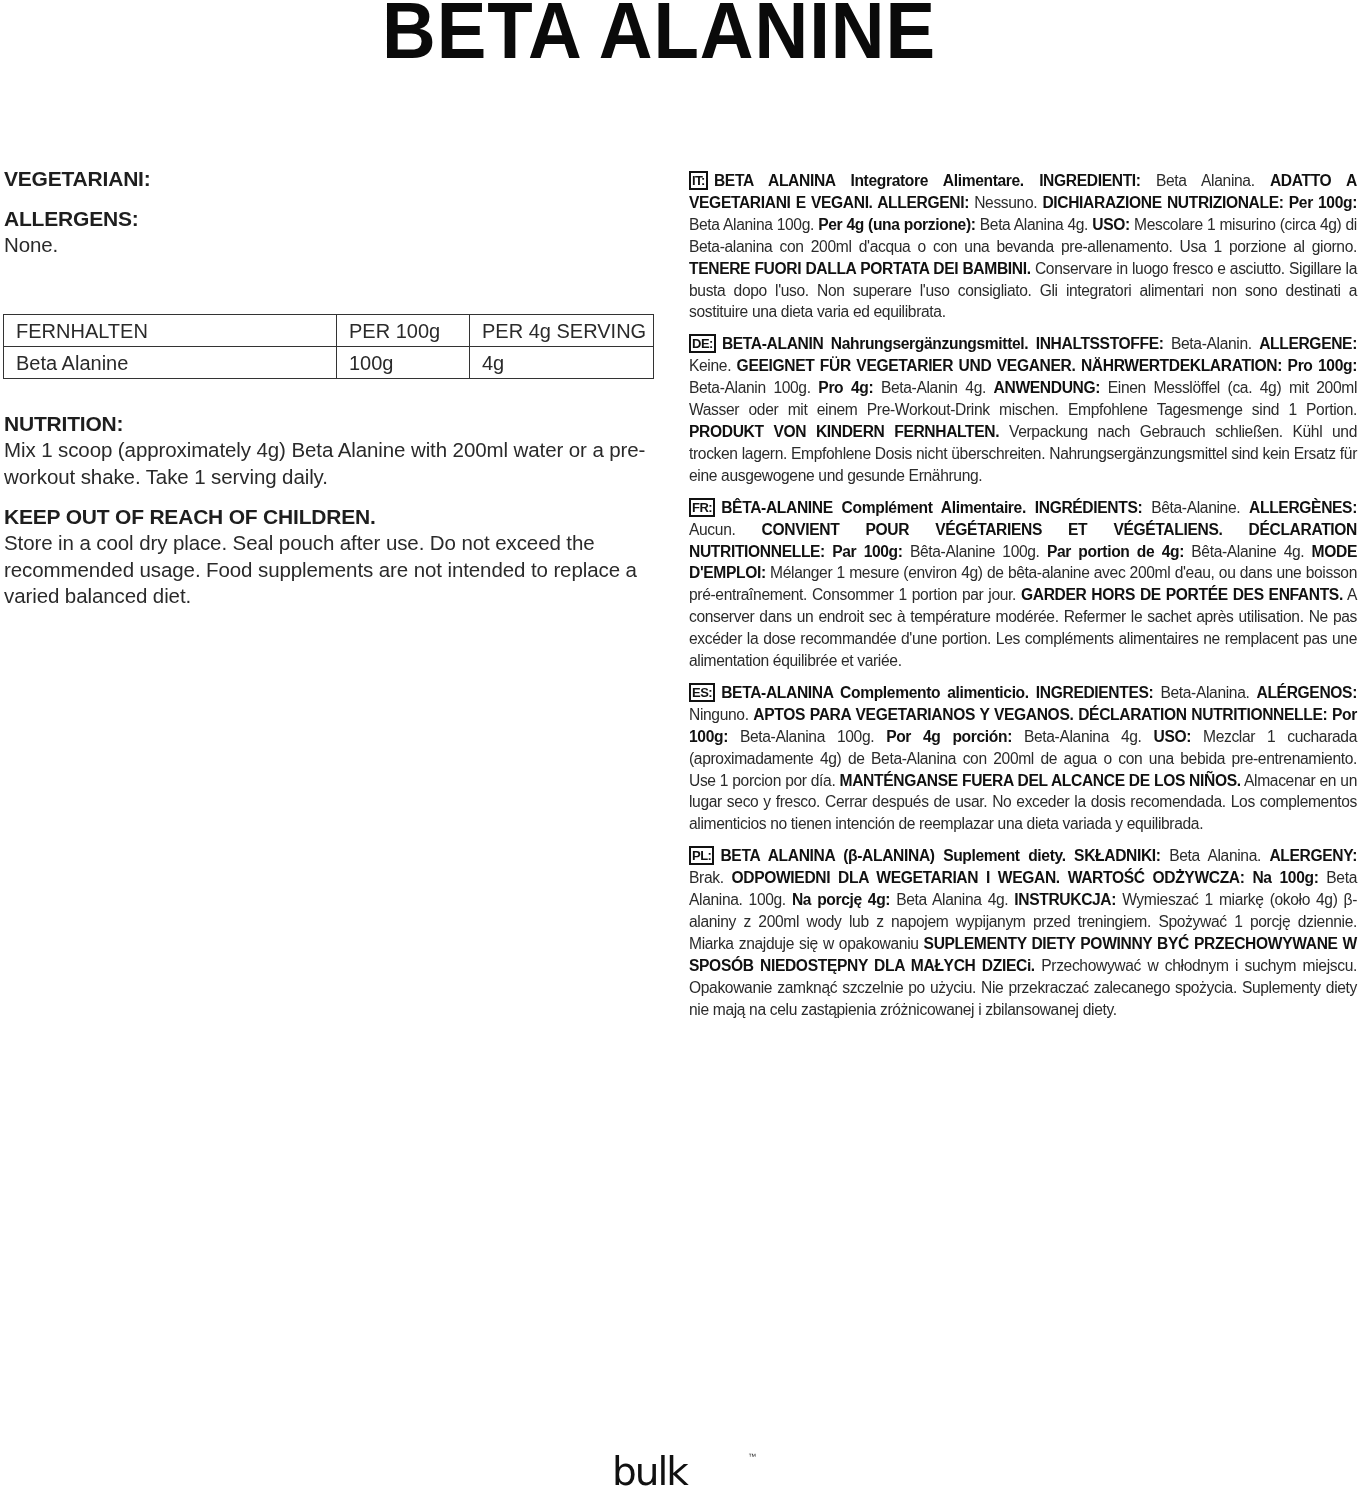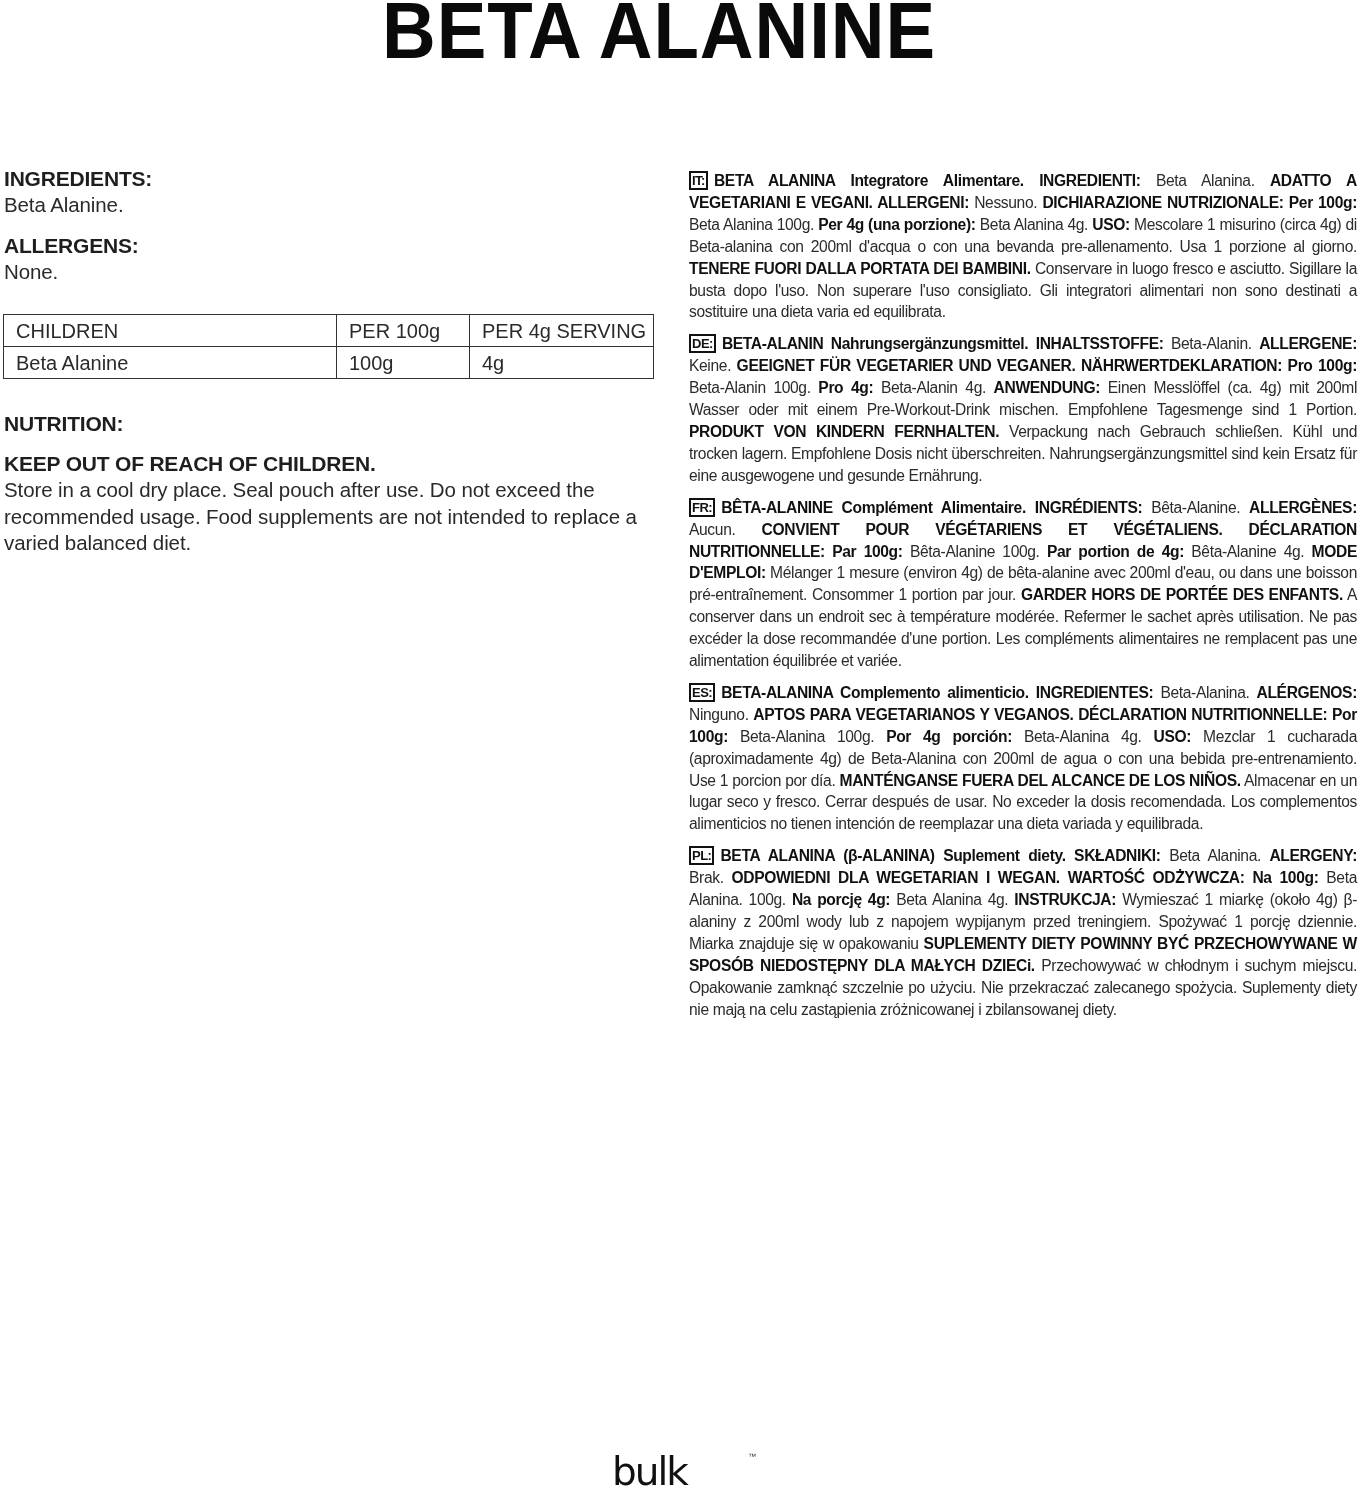--- a/index.html
+++ b/index.html
@@ -45,44 +45,44 @@
     font-family: "DejaVu Sans", sans-serif; font-weight: 400; color: #111; letter-spacing: -2px;
   }
   .tm { position: absolute; left: 748px; top: 1452px; font-size: 8px; color: #333; }
 </style>
 </head>
 <body>
 
 <div class="title">BETA ALANINE</div>
 
 <div class="left">
-  <div class="h">INGREDIENTS:</div>
-  <div class="p">Beta Alanine.</div>
+  <div class="h">VEGETARIANI:</div>
   <div class="gap1"></div>
   <div class="h">ALLERGENS:</div>
   <div class="p">None.</div>
 </div>
 
 <table class="nut">
   <tbody>
       <tr>
-    <td class="col1">CHILDREN</td>
+    <td class="col1">FERNHALTEN</td>
     <td class="col2">PER 100g</td>
     <td>PER 4g SERVING</td>
   </tr>
   <tr>
     <td>Beta Alanine</td>
     <td>100g</td>
     <td>4g</td>
   </tr>
 </tbody>
   </table>
 
 <div class="sect" style="top:411px;">
   <div class="h">NUTRITION:</div>
+  <div class="p">Mix 1 scoop (approximately 4g) Beta Alanine with 200ml water or a pre-workout shake. Take 1 serving daily.</div>
   <div class="gap2"></div>
   <div class="h">KEEP OUT OF REACH OF CHILDREN.</div>
   <div class="p">Store in a cool dry place. Seal pouch after use. Do not exceed the recommended usage. Food supplements are not intended to replace a varied balanced diet.</div>
   <div class="gap2"></div>
 </div>
 
 <div class="right" id="translations">
     <div class="lang"><span class="badge">IT:</span><b>BETA ALANINA Integratore Alimentare. INGREDIENTI:</b><span> Beta Alanina. </span><b>ADATTO A VEGETARIANI E VEGANI. ALLERGENI:</b><span> Nessuno. </span><b>DICHIARAZIONE NUTRIZIONALE: Per 100g:</b><span> Beta Alanina 100g. </span><b>Per 4g (una porzione):</b><span> Beta Alanina 4g. </span><b>USO:</b><span> Mescolare 1 misurino (circa 4g) di Beta-alanina con 200ml d'acqua o con una bevanda pre-allenamento. Usa 1 porzione al giorno. </span><b>TENERE FUORI DALLA PORTATA DEI BAMBINI.</b><span> Conservare in luogo fresco e asciutto. Sigillare la busta dopo l'uso. Non superare l'uso consigliato. Gli integratori alimentari non sono destinati a sostituire una dieta varia ed equilibrata.</span></div>
     <div class="lang"><span class="badge">DE:</span><b>BETA-ALANIN Nahrungsergänzungsmittel. INHALTSSTOFFE:</b><span> Beta-Alanin. </span><b>ALLERGENE:</b><span> Keine. </span><b>GEEIGNET FÜR VEGETARIER UND VEGANER. NÄHRWERTDEKLARATION: Pro 100g:</b><span> Beta-Alanin 100g. </span><b>Pro 4g:</b><span> Beta-Alanin 4g. </span><b>ANWENDUNG:</b><span> Einen Messlöffel (ca. 4g) mit 200ml Wasser oder mit einem Pre-Workout-Drink mischen. Empfohlene Tagesmenge sind 1 Portion. </span><b>PRODUKT VON KINDERN FERNHALTEN.</b><span> Verpackung nach Gebrauch schließen. Kühl und trocken lagern. Empfohlene Dosis nicht überschreiten. Nahrungsergänzungsmittel sind kein Ersatz für eine ausgewogene und gesunde Ernährung.</span></div>
     <div class="lang"><span class="badge">FR:</span><b>BÊTA-ALANINE Complément Alimentaire. INGRÉDIENTS:</b><span> Bêta-Alanine. </span><b>ALLERGÈNES:</b><span> Aucun. </span><b>CONVIENT POUR VÉGÉTARIENS ET VÉGÉTALIENS. DÉCLARATION NUTRITIONNELLE: Par 100g:</b><span> Bêta-Alanine 100g. </span><b>Par portion de 4g:</b><span> Bêta-Alanine 4g. </span><b>MODE D'EMPLOI:</b><span> Mélanger 1 mesure (environ 4g) de bêta-alanine avec 200ml d'eau, ou dans une boisson pré-entraînement. Consommer 1 portion par jour. </span><b>GARDER HORS DE PORTÉE DES ENFANTS.</b><span> A conserver dans un endroit sec à température modérée. Refermer le sachet après utilisation. Ne pas excéder la dose recommandée d'une portion. Les compléments alimentaires ne remplacent pas une alimentation équilibrée et variée.</span></div>

